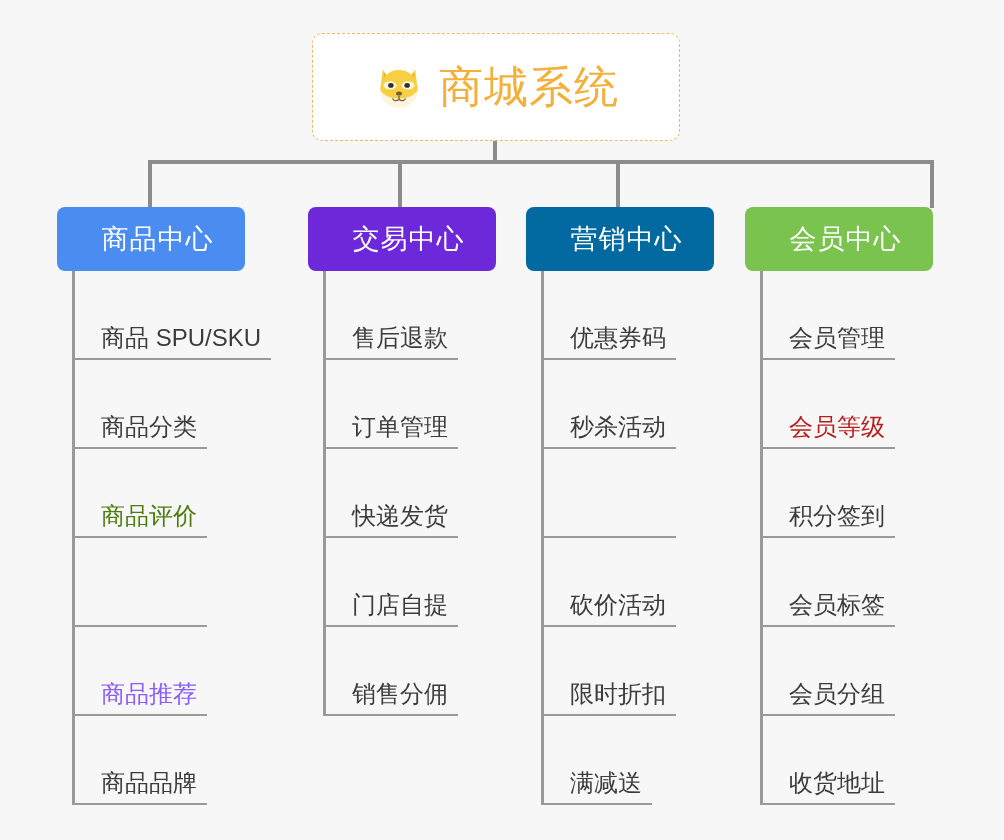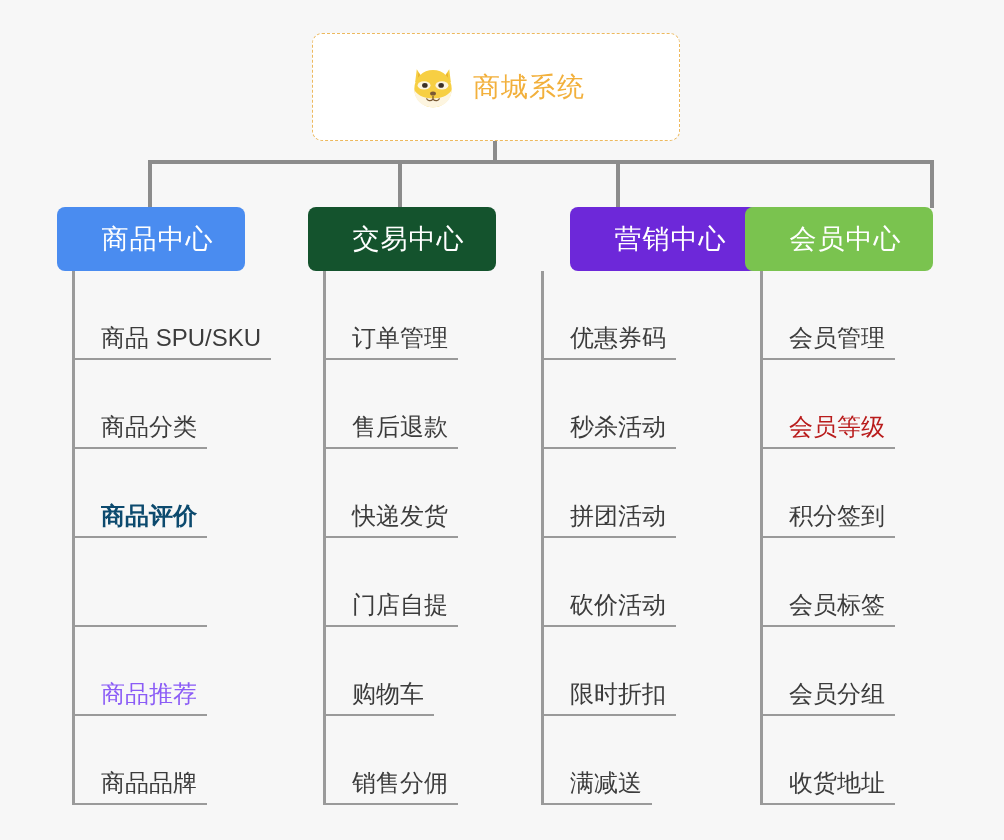--- a/index.html
+++ b/index.html
@@ -36,21 +36,21 @@
     justify-content: center;
     gap: 14px;
   }
   .root-emoji {
     width: 52px;
     height: 52px;
     flex: none;
     display: block;
   }
   .root-title {
-    font-size: 27px;
+    font-size: 44px;
     line-height: 1;
     color: #f2b03c;
     letter-spacing: 1px;
     white-space: nowrap;
   }
 
   
   .conn {
     position: absolute;
     background: #8c8c8c;
@@ -176,84 +176,79 @@
     <div class="leaf-list" style="border-left-color: rgb(154, 154, 154);">
       <div class="leaf-item">
         <span class="leaf-label" style="color: rgb(60, 60, 60);">商品 SPU/SKU</span>
         <span class="leaf-rule" style="background: rgb(154, 154, 154); width: 196px;"></span>
       </div>
       <div class="leaf-item">
         <span class="leaf-label" style="color: rgb(60, 60, 60);">商品分类</span>
         <span class="leaf-rule" style="background: rgb(154, 154, 154); width: 132px;"></span>
       </div>
       <div class="leaf-item">
-        <span class="leaf-label" style="color: #0c4a6e; font-weight: bold;">商品评价</span>
+        <span class="leaf-label" style="color: #4d7c0f;">商品评价</span>
         <span class="leaf-rule" style="background: rgb(154, 154, 154); width: 132px;"></span>
       </div>
       <div class="leaf-item">
         <span class="leaf-rule" style="background: rgb(154, 154, 154); width: 132px;"></span>
       </div>
       <div class="leaf-item">
         <span class="leaf-label" style="color: #8b5cf6;">商品推荐</span>
         <span class="leaf-rule" style="background: rgb(154, 154, 154); width: 132px;"></span>
       </div>
       <div class="leaf-item">
         <span class="leaf-label" style="color: rgb(60, 60, 60);">商品品牌</span>
         <span class="leaf-rule" style="background: rgb(154, 154, 154); width: 132px;"></span>
       </div>
     </div>
   </div>
 
   <div class="column c1">
-    <div class="cat-box" style="background: #14532d; font-family: Liberation Mono, monospace;">
+    <div class="cat-box" style="background: #6d28d9; font-family: Liberation Mono, monospace;">
       <span>交易中心</span>
     </div>
     <div class="leaf-list" style="border-left-color: rgb(154, 154, 154);">
       <div class="leaf-item">
+        <span class="leaf-label" style="color: rgb(60, 60, 60);">售后退款</span>
+        <span class="leaf-rule" style="background: rgb(154, 154, 154); width: 132px;"></span>
+      </div>
+      <div class="leaf-item">
         <span class="leaf-label" style="color: rgb(60, 60, 60);">订单管理</span>
         <span class="leaf-rule" style="background: rgb(154, 154, 154); width: 132px;"></span>
       </div>
       <div class="leaf-item">
-        <span class="leaf-label" style="color: rgb(60, 60, 60);">售后退款</span>
-        <span class="leaf-rule" style="background: rgb(154, 154, 154); width: 132px;"></span>
-      </div>
-      <div class="leaf-item">
         <span class="leaf-label" style="color: rgb(60, 60, 60);">快递发货</span>
         <span class="leaf-rule" style="background: rgb(154, 154, 154); width: 132px;"></span>
       </div>
       <div class="leaf-item">
         <span class="leaf-label" style="color: rgb(60, 60, 60);">门店自提</span>
         <span class="leaf-rule" style="background: rgb(154, 154, 154); width: 132px;"></span>
       </div>
       <div class="leaf-item">
-        <span class="leaf-label" style="color: rgb(60, 60, 60);">购物车</span>
-        <span class="leaf-rule" style="background: rgb(154, 154, 154); width: 108px;"></span>
-      </div>
-      <div class="leaf-item">
         <span class="leaf-label" style="color: rgb(60, 60, 60);">销售分佣</span>
         <span class="leaf-rule" style="background: rgb(154, 154, 154); width: 132px;"></span>
       </div>
     </div>
   </div>
 
   <div class="column c2">
-    <div class="cat-box" style="background: #6d28d9; margin-left: 44px;">
+    <div class="cat-box" style="background: #0369a1;">
       <span>营销中心</span>
     </div>
     <div class="leaf-list" style="border-left-color: rgb(154, 154, 154);">
       <div class="leaf-item">
         <span class="leaf-label" style="color: rgb(60, 60, 60);">优惠券码</span>
         <span class="leaf-rule" style="background: rgb(154, 154, 154); width: 132px;"></span>
       </div>
       <div class="leaf-item">
         <span class="leaf-label" style="color: rgb(60, 60, 60);">秒杀活动</span>
         <span class="leaf-rule" style="background: rgb(154, 154, 154); width: 132px;"></span>
       </div>
       <div class="leaf-item">
-        <span class="leaf-label" style="color: rgb(60, 60, 60);">拼团活动</span>
         <span class="leaf-rule" style="background: rgb(154, 154, 154); width: 132px;"></span>
       </div>
       <div class="leaf-item">
         <span class="leaf-label" style="color: rgb(60, 60, 60);">砍价活动</span>
         <span class="leaf-rule" style="background: rgb(154, 154, 154); width: 132px;"></span>
       </div>
       <div class="leaf-item">
         <span class="leaf-label" style="color: rgb(60, 60, 60);">限时折扣</span>
         <span class="leaf-rule" style="background: rgb(154, 154, 154); width: 132px;"></span>
       </div>

